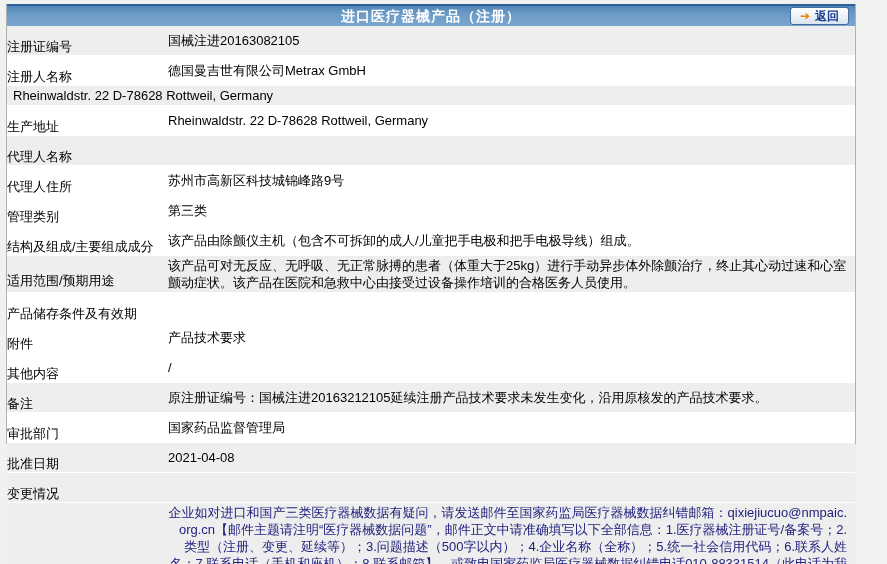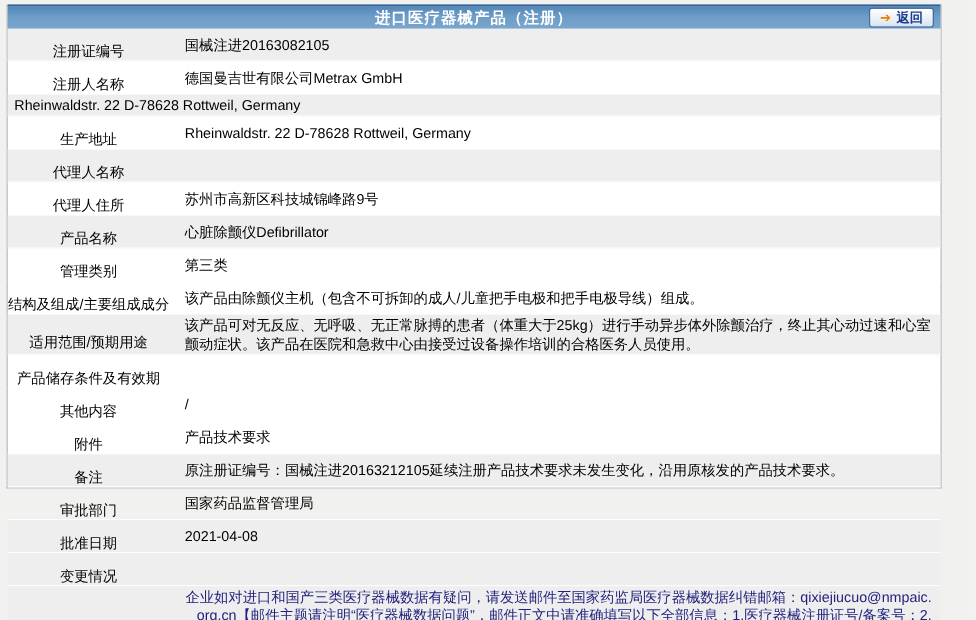--- a/index.html
+++ b/index.html
@@ -18,21 +18,21 @@
     display:flex; align-items:center; gap:5px; padding:0 9px;
     background:linear-gradient(to bottom,#ffffff,#d9e4f1);
     border:1px solid #44699d; border-radius:3px; cursor:pointer; }
   .btn-back-top .arrow { color:#ee7f00; font-size:12px; font-weight:bold; line-height:1; }
   .btn-back-top .lbl { color:#1a3c8f; font-size:12px; font-weight:bold; line-height:1; }
   
   .tbl { width:100%; }
   .row { display:flex; align-items:center; min-height:18px;
     border-bottom:1px solid #ffffff; font-size:13px; line-height:17px; color:#000; }
   .row.shaded { background:#eeeeee; }
-  .cell-label { flex:0 0 155px; text-align:center; padding-right:8px; white-space:nowrap;margin-top:12px; }
+  .cell-label { flex:0 0 155px; text-align:left; padding-right:8px; white-space:nowrap;margin-top:12px; }
   .cell-value { flex:1; padding:1px 8px 1px 6px; word-break:break-all; }
   .cell-value.note { color:#22227e;text-align:right; }
   
   .footer { height:26px; display:flex; justify-content:center; align-items:flex-start;
     padding-top:2px; background:#fff; }
   .btn-back-bottom { position:relative; width:52px; height:25px; cursor:pointer; }
   .crescent-outer { position:absolute; right:0; top:0; width:25px; height:25px;
     border-radius:50%; background:#f39800; }
   .crescent-inner { position:absolute; left:-4px; top:2px; width:20px; height:20px;
     border-radius:50%; background:#ffffff; }
@@ -66,47 +66,43 @@
         <span class="cell-label">生产地址</span>
         <span class="cell-value">Rheinwaldstr. 22 D-78628 Rottweil, Germany</span>
       </div>
       <div class="row shaded">
         <span class="cell-label">代理人名称</span>
       </div>
       <div class="row">
         <span class="cell-label">代理人住所</span>
         <span class="cell-value">苏州市高新区科技城锦峰路9号</span>
       </div>
-      <div class="row shaded">
-        <span class="cell-label">产品名称</span>
-        <span class="cell-value">心脏除颤仪Defibrillator</span>
-      </div>
       <div class="row">
         <span class="cell-label">管理类别</span>
         <span class="cell-value">第三类</span>
       </div>
       <div class="row">
         <span class="cell-label">结构及组成/主要组成成分</span>
         <span class="cell-value">该产品由除颤仪主机（包含不可拆卸的成人/儿童把手电极和把手电极导线）组成。</span>
       </div>
       <div class="row shaded">
         <span class="cell-label">适用范围/预期用途</span>
         <span class="cell-value">该产品可对无反应、无呼吸、无正常脉搏的患者（体重大于25kg）进行手动异步体外除颤治疗，终止其心动过速和心室颤动症状。该产品在医院和急救中心由接受过设备操作培训的合格医务人员使用。</span>
       </div>
       <div class="row">
         <span class="cell-label">产品储存条件及有效期</span>
         <span class="cell-value"></span>
       </div>
       <div class="row">
+        <span class="cell-label">附件</span>
+        <span class="cell-value">产品技术要求</span>
+      </div>
+      <div class="row">
         <span class="cell-label">其他内容</span>
         <span class="cell-value">/</span>
-      </div>
-      <div class="row">
-        <span class="cell-label">附件</span>
-        <span class="cell-value">产品技术要求</span>
       </div>
       <div class="row shaded">
         <span class="cell-label">备注</span>
         <span class="cell-value">原注册证编号：国械注进20163212105延续注册产品技术要求未发生变化，沿用原核发的产品技术要求。</span>
       </div>
       <div class="row">
         <span class="cell-label">审批部门</span>
         <span class="cell-value">国家药品监督管理局</span>
       </div>
       <div class="row shaded">

